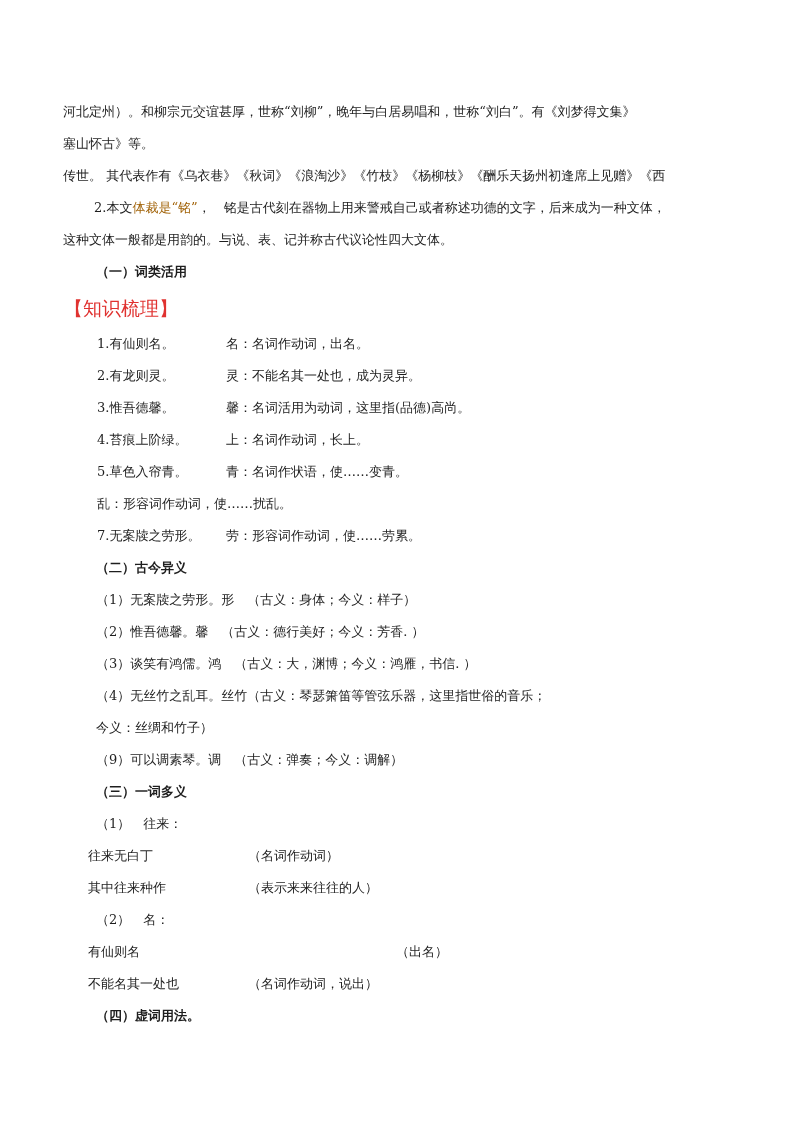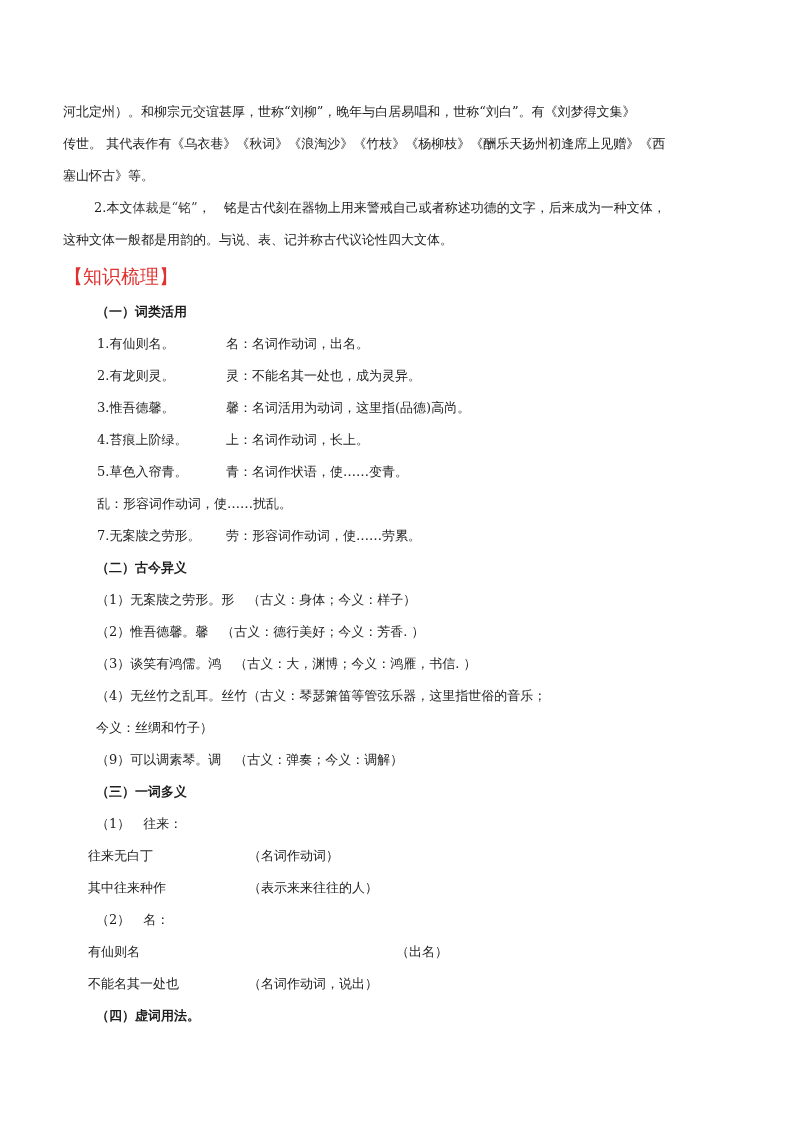--- a/index.html
+++ b/index.html
@@ -23,26 +23,26 @@
   .col1{ flex:0 0 auto; }
   .col2{ flex:0 0 auto; }
   .redhead { font-size:19px; line-height:40px; padding-left:1px; }
 </style>
 </head>
 <body>
 
 <div class="page">
   <div class="content">
       <div class="line p"><span>河北定州）。和柳宗元交谊甚厚，世称“刘柳”，晚年与白居易唱和，世称“刘白”。有《刘梦得文集》</span></div>
+      <div class="line p"><span>塞山怀古》等。</span></div>
       <div class="line p"><span>传世。 其代表作有《乌衣巷》《秋词》《浪淘沙》《竹枝》《杨柳枝》《酬乐天扬州初逢席上见赠》《西</span></div>
-      <div class="line p"><span>塞山怀古》等。</span></div>
-      <div class="line p2"><span>2.本文</span><span style="color: #404040;">体裁是“铭”</span><span>，　铭是古代刻在器物上用来警戒自己或者称述功德的文字，后来成为一种文体，</span></div>
+      <div class="line p2"><span>2.本文</span><span style="color: #a16207;">体裁是“铭”</span><span>，　铭是古代刻在器物上用来警戒自己或者称述功德的文字，后来成为一种文体，</span></div>
       <div class="line p"><span>这种文体一般都是用韵的。与说、表、记并称古代议论性四大文体。</span></div>
+      <div class="line sec"><span>（一）词类活用</span></div>
       <div class="line redhead"><span style="color: rgb(224, 50, 48);">【知识梳理】</span></div>
-      <div class="line sec"><span>（一）词类活用</span></div>
       <div class="line item">
         <span class="col1" style="width: 129px;">1.有仙则名。</span>
         <span class="col2">名：名词作动词，出名。</span>
       </div>
       <div class="line item">
         <span class="col1" style="width: 129px;">2.有龙则灵。</span>
         <span class="col2">灵：不能名其一处也，成为灵异。</span>
       </div>
       <div class="line item">
         <span class="col1" style="width: 129px;">3.惟吾德馨。</span>

